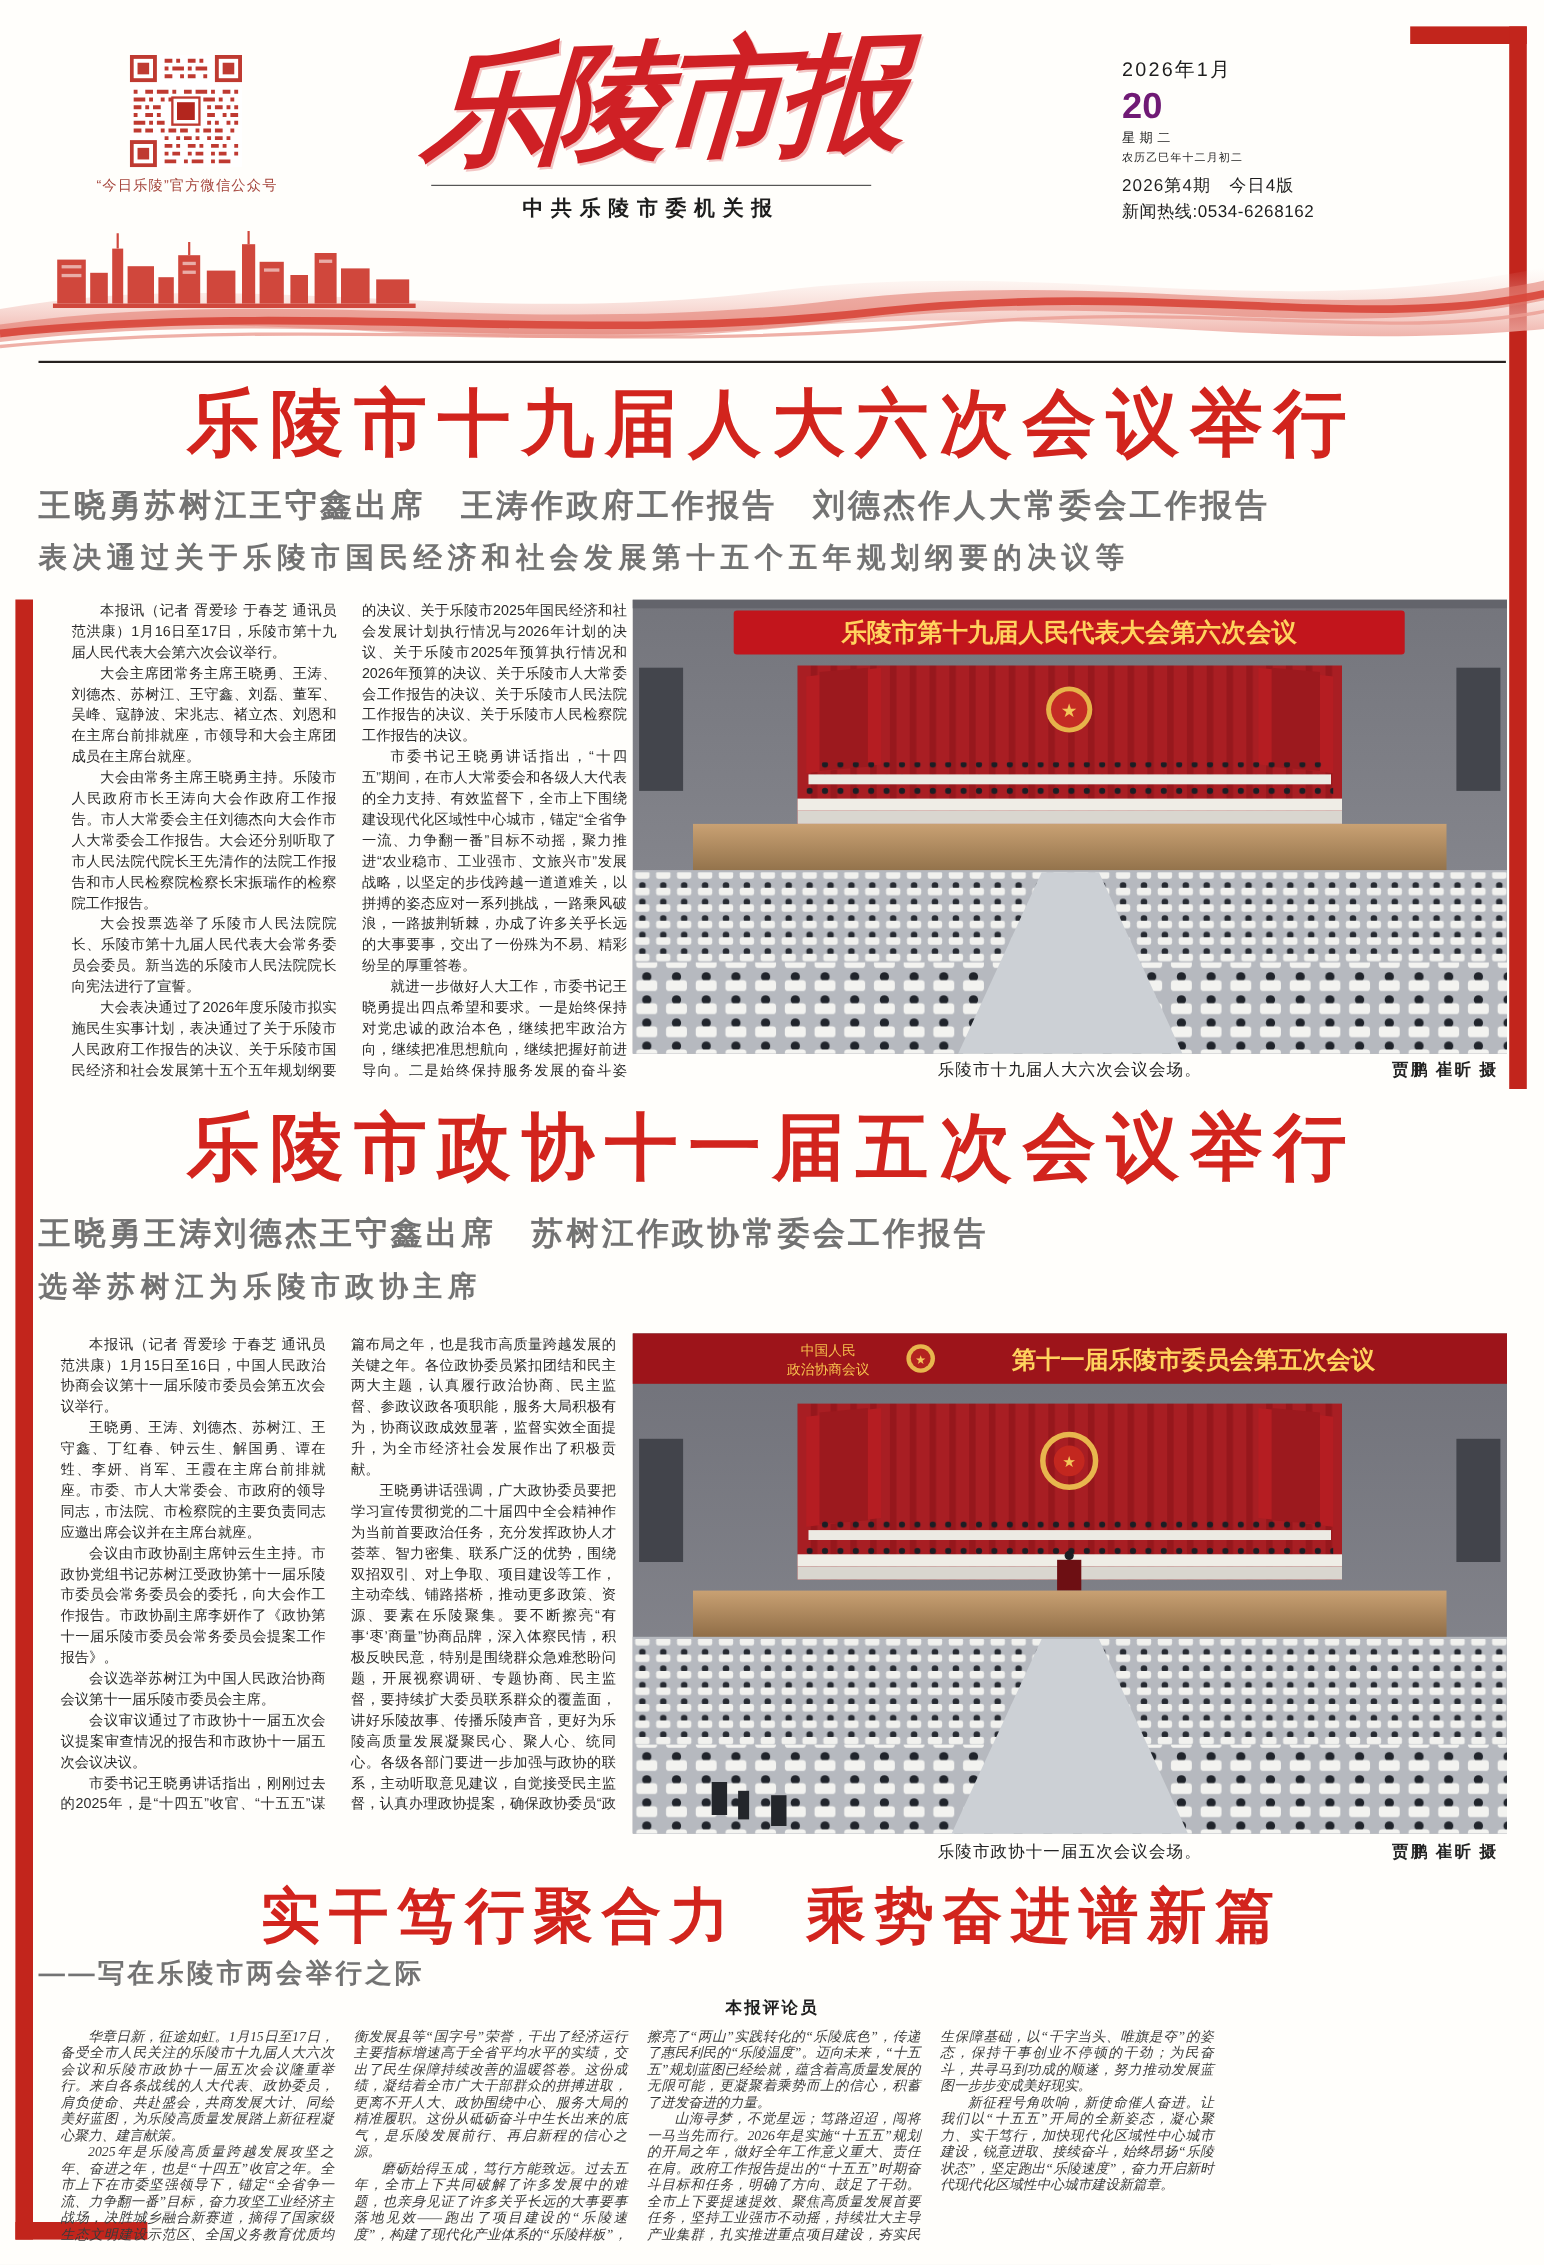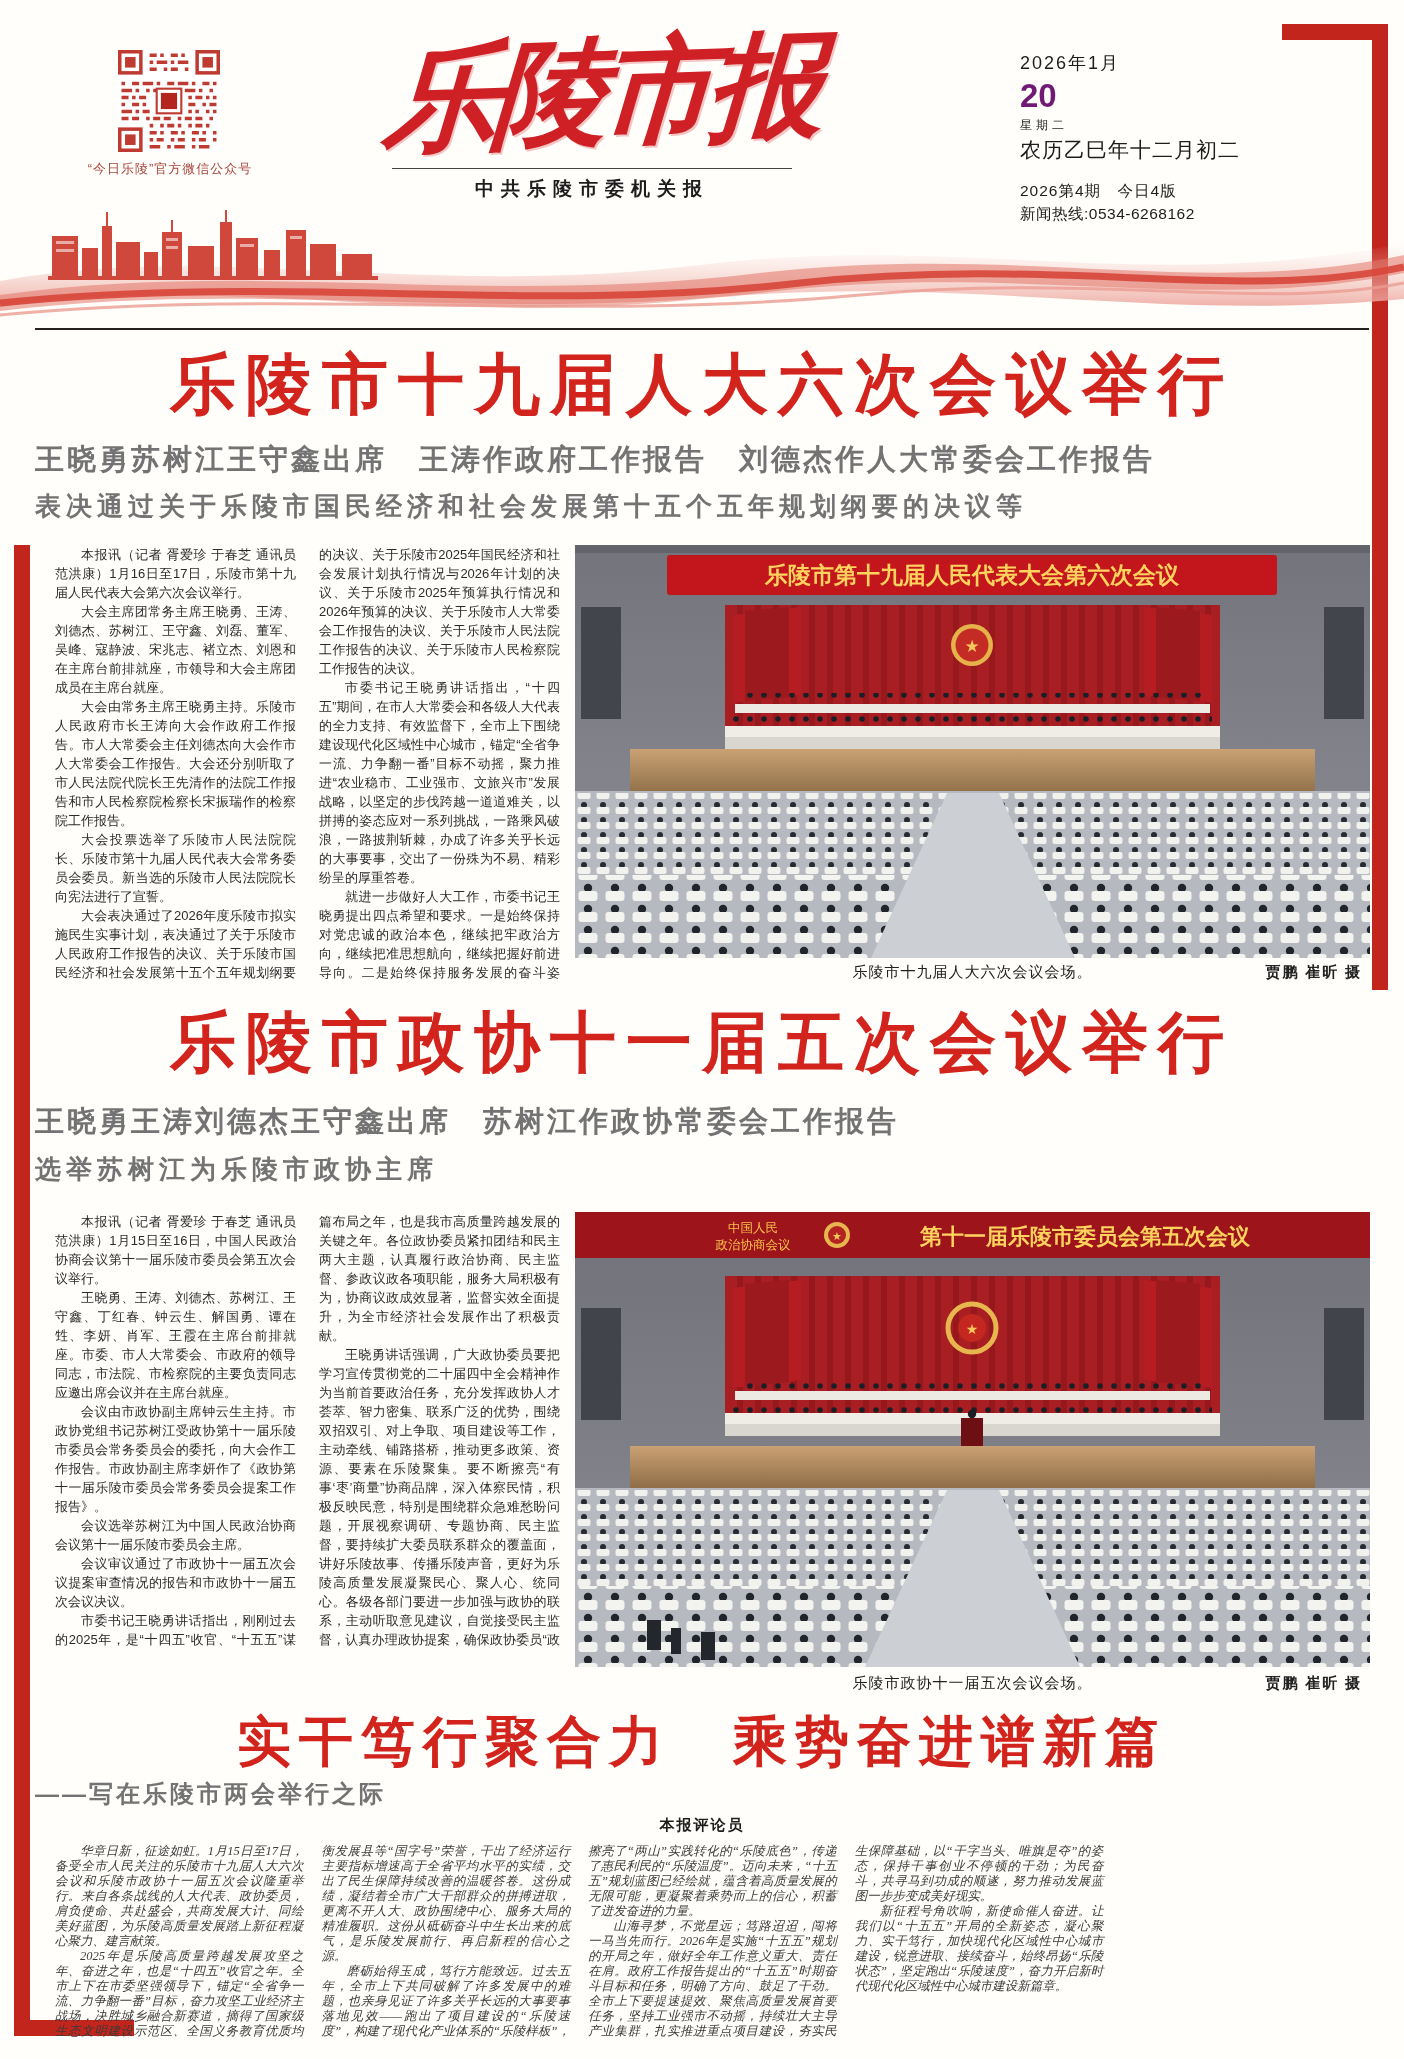--- a/index.html
+++ b/index.html
@@ -12,21 +12,21 @@
   .qr-caption{width:300px;text-align:center;font-size:13px;color:#a5453c;letter-spacing:1px;}
   .masthead-title{width:560px;text-align:center;font-family:"DejaVu Serif",serif;font-weight:bold;
         font-style:italic;color:#cf2025;font-size:116px;line-height:130px;letter-spacing:-8px;
         transform:rotate(-2deg) skewX(-5deg);text-shadow:2px 2px 0 rgba(207,32,37,.25);}
   .organ-line{width:400px;text-align:center;font-size:19px;font-weight:bold;letter-spacing:7px;
         border-top:1px solid #444;padding-top:7px;}
   .date-block{width:320px;text-align:left;line-height:1.0;}
   .date-block .d1{font-size:18px;letter-spacing:2px;}
   .date-block .day{font-size:33px;color:#701a75;font-weight:bold;margin:7px 0;}
   .date-block .wk{font-size:12px;letter-spacing:4px;margin-bottom:8px;}
-  .date-block .lun{font-size:21px;letter-spacing:1px;margin-bottom:23px;}
+  .date-block .lun{font-size:10px;letter-spacing:1px;margin-bottom:13px;}
   .date-block .iss{font-size:15.5px;letter-spacing:1px;margin-bottom:7px;}
   .date-block .hot{font-size:15.5px;letter-spacing:.5px;}
   .hrule{background:#26211f;height:2px;}
   
   .headline{width:1334px;left:35px;text-align:center;color:#d2241d;font-weight:800;
         letter-spacing:10px;white-space:nowrap;}
   .h-big{font-size:66px;}
   .h-mid{font-size:54px;letter-spacing:8px;}
   .subhead{width:1334px;left:35px;text-align:left;color:#737373;white-space:nowrap;}
   .sh1{font-size:29px;font-weight:bold;letter-spacing:3px;}
@@ -152,21 +152,21 @@
       <div class="hot">新闻热线:0534-6268162</div>
     </div>
   </div>
 
   <div class="abs hrule" style="left:35px;top:328px;width:1334px;"></div>
 
   <div class="abs headline h-big" style="top:340px;">乐陵市十九届人大六次会议举行</div>
   <div class="abs subhead sh1" style="top:440px;">王晓勇苏树江王守鑫出席　王涛作政府工作报告　刘德杰作人大常委会工作报告</div>
   <div class="abs subhead sh2" style="top:489px;">表决通过关于乐陵市国民经济和社会发展第十五个五年规划纲要的决议等</div>
 
-  <div class="abs bodywrap" style="left:55px;top:545px;width:505px;height:440px;">
+  <div class="abs bodywrap" style="left:65px;top:545px;width:505px;height:440px;">
     <div class="cols2 news">
         <p>本报讯（记者 胥爱珍 于春芝 通讯员 范洪康）1月16日至17日，乐陵市第十九届人民代表大会第六次会议举行。</p>
         <p>大会主席团常务主席王晓勇、王涛、刘德杰、苏树江、王守鑫、刘磊、董军、吴峰、寇静波、宋兆志、褚立杰、刘恩和在主席台前排就座，市领导和大会主席团成员在主席台就座。</p>
         <p>大会由常务主席王晓勇主持。乐陵市人民政府市长王涛向大会作政府工作报告。市人大常委会主任刘德杰向大会作市人大常委会工作报告。大会还分别听取了市人民法院代院长王先清作的法院工作报告和市人民检察院检察长宋振瑞作的检察院工作报告。</p>
         <p>大会投票选举了乐陵市人民法院院长、乐陵市第十九届人民代表大会常务委员会委员。新当选的乐陵市人民法院院长向宪法进行了宣誓。</p>
         <p>大会表决通过了2026年度乐陵市拟实施民生实事计划，表决通过了关于乐陵市人民政府工作报告的决议、关于乐陵市国民经济和社会发展第十五个五年规划纲要的决议、关于乐陵市2025年国民经济和社会发展计划执行情况与2026年计划的决议、关于乐陵市2025年预算执行情况和2026年预算的决议、关于乐陵市人大常委会工作报告的决议、关于乐陵市人民法院工作报告的决议、关于乐陵市人民检察院工作报告的决议。</p>
         <p>市委书记王晓勇讲话指出，“十四五”期间，在市人大常委会和各级人大代表的全力支持、有效监督下，全市上下围绕建设现代化区域性中心城市，锚定“全省争一流、力争翻一番”目标不动摇，聚力推进“农业稳市、工业强市、文旅兴市”发展战略，以坚定的步伐跨越一道道难关，以拼搏的姿态应对一系列挑战，一路乘风破浪，一路披荆斩棘，办成了许多关乎长远的大事要事，交出了一份殊为不易、精彩纷呈的厚重答卷。</p>
         <p>就进一步做好人大工作，市委书记王晓勇提出四点希望和要求。一是始终保持对党忠诚的政治本色，继续把牢政治方向，继续把准思想航向，继续把握好前进导向。二是始终保持服务发展的奋斗姿态，在推动发展上再建新功，在建言资政上再献良策，在监督问效上再求突破。三是始终保持一以贯之的为民初心使命，进一步密切联系群众，进一步办好民生实事。四是始终保持担当作为的良好形象，始终珍视代表身份，严守纪律规范，全面展现乐陵人大代表的风采风尚。</p>
       </div>
   </div>

